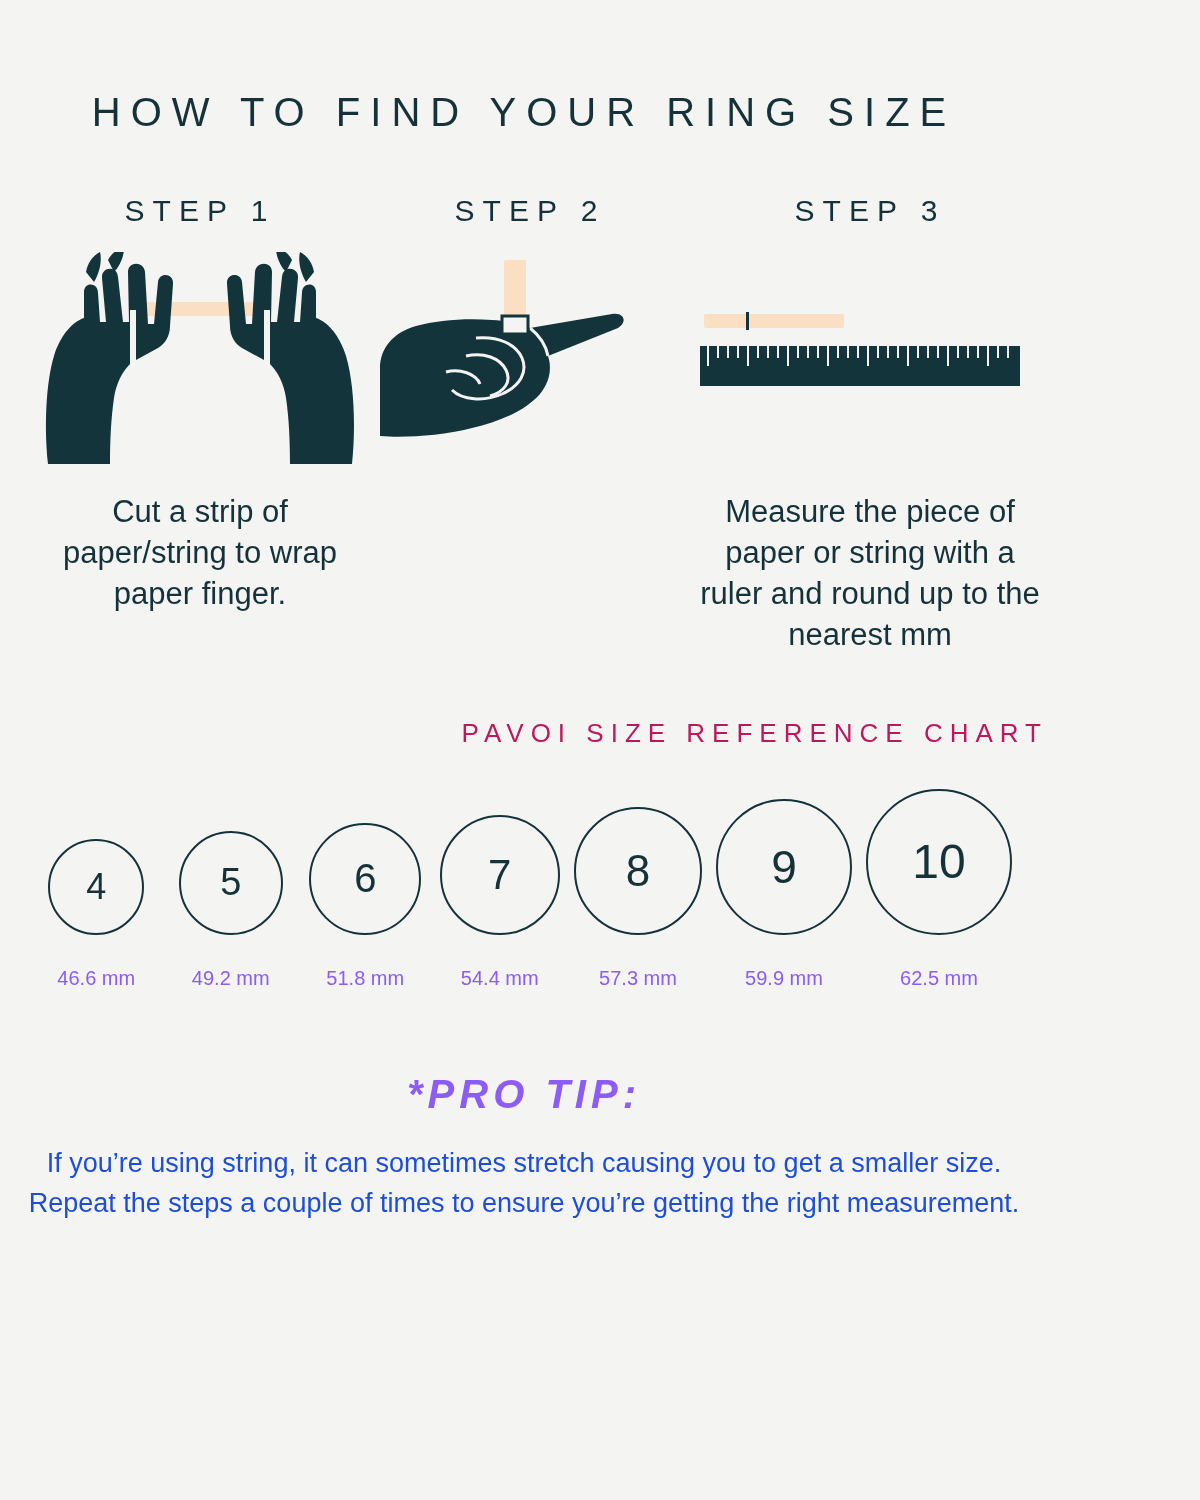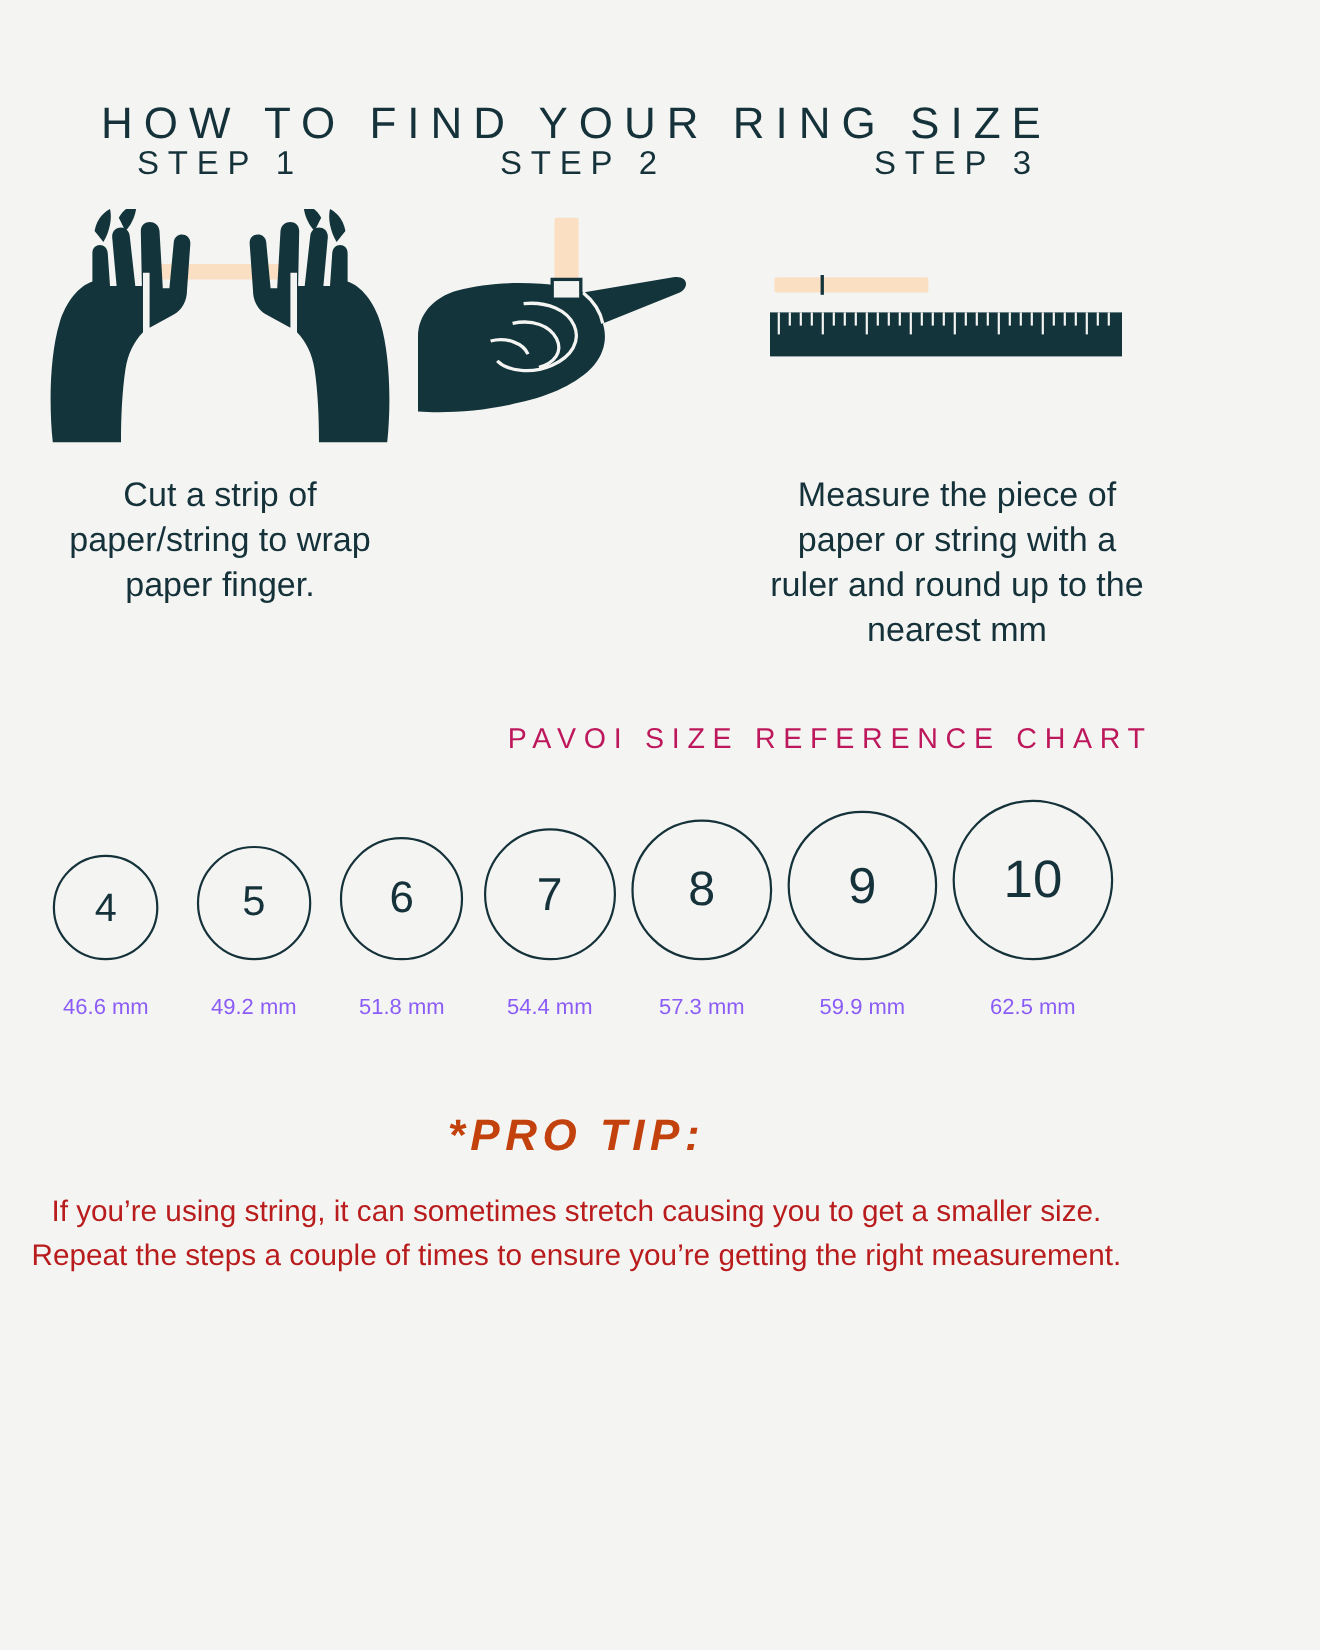--- a/index.html
+++ b/index.html
@@ -30,20 +30,21 @@
     color: #15323a;
     padding-top: 92px;
     line-height: 1;
   }
 
   
   .steps {
     display: flex;
     justify-content: space-between;
     padding: 0 40px;
+    margin-top: 62px;
     gap: 20px;
   }
   .step {
     width: 360px;
     display: flex;
     flex-direction: column;
     align-items: center;
   }
   .step-label {
     font-size: 30px;
@@ -110,28 +111,28 @@
     white-space: nowrap;
   }
 
   
   .pro-tip {
     text-align: center;
     font-size: 40px;
     font-style: italic;
     font-weight: bold;
     letter-spacing: 5px;
-    color: #c2410c;
+    color: #8b5cf6;
     margin-top: 82px;
   }
   .pro-text {
     text-align: center;
     font-size: 27px;
     line-height: 1.5;
-    color: #b91c1c;
+    color: #1d4ed8;
     margin: 26px auto 0;
     max-width: 1010px;
   }
 </style>
 </head>
 <body>
 
 <div class="page">
 
   <div class="main-title">HOW TO FIND YOUR RING SIZE</div>

